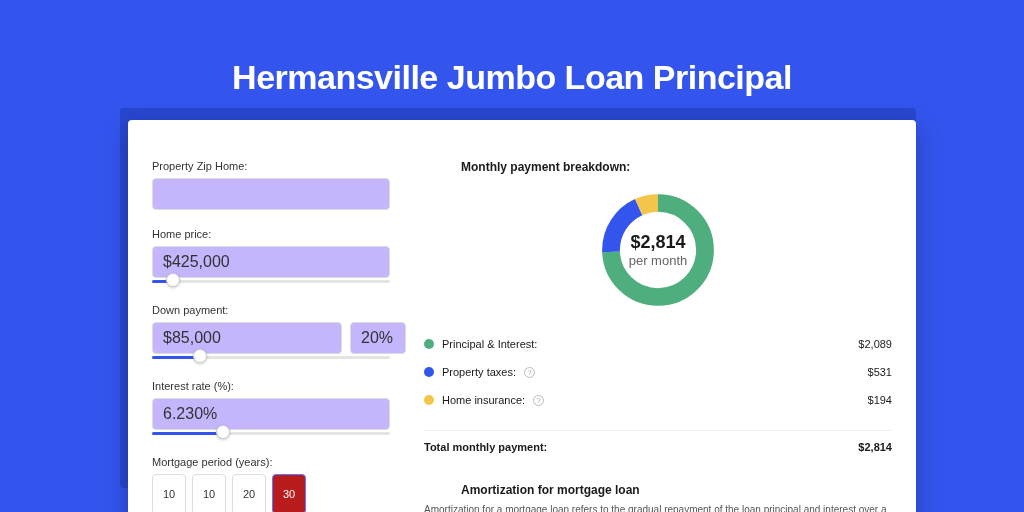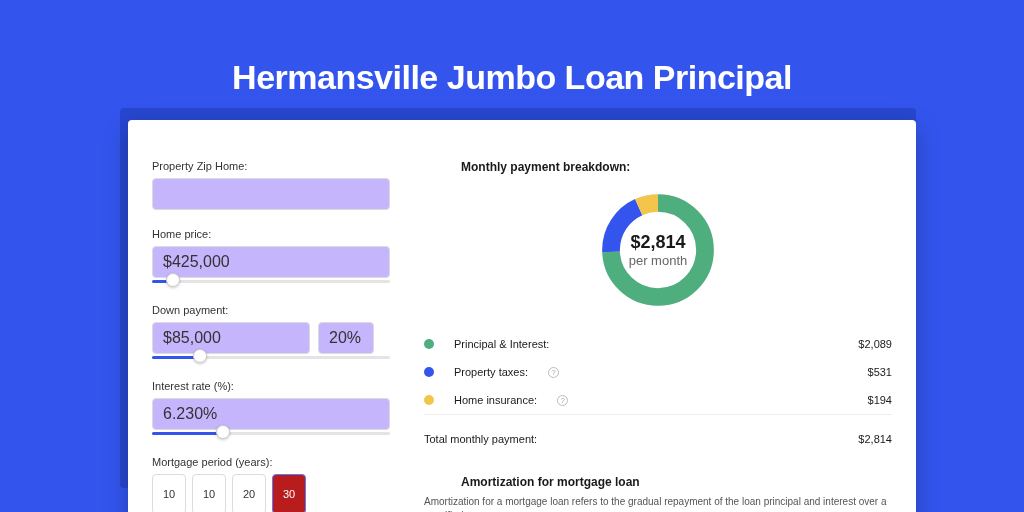--- a/index.html
+++ b/index.html
@@ -48,21 +48,21 @@
   .input {
     width: 238px; height: 30px;
     border: 1px solid #dcdcdc;
     border-radius: 4px;
     padding: 15px 10px;
     font-size: 16px;
     color: #333;
     background: #c4b5fd;
   }
   .row2 { display: flex; gap: 8px; }
-  .row2 .input.big { width: 158px; }
+  .row2 .input.big { width: 190px; }
   .row2 .input.small { width: 56px; }
   .slider-wrap { position: relative; width: 238px; height: 10px; margin-top: -2px; }
   .track { position: absolute; top: 4px; left: 0; right: 0; height: 3px; background: #e4e4e4; border-radius: 2px; }
   .fill { position: absolute; top: 4px; left: 0; height: 3px; background: #3355ee; border-radius: 2px; }
   .thumb {
     position: absolute; top: -3px; width: 14px; height: 14px;
     background: #fff; border: 1px solid #ccc; border-radius: 50%;
     box-shadow: 0 1px 3px rgba(0,0,0,0.2);
     transform: translateX(-50%);
   }
@@ -89,22 +89,22 @@
   .donut .center {
     position: absolute; top: 0; left: 0; right: 0; bottom: 0;
     display: flex; flex-direction: column; align-items: center; justify-content: center;
   }
   .donut .amount { font-size: 18px; font-weight: 700; }
   .donut .sub { font-size: 13px; color: #666; }
   .legend-row {
     display: flex; align-items: center; justify-content: space-between;
     padding: 8px 0; font-size: 11px;
   }
-  .legend-row.total { border-top: 1px solid #eee; font-weight: 400; padding-top: 18px; margin-top: 0; }
-  .lg-left { display: flex; align-items: center; gap: 20px; }
+  .legend-row.total { border-top: 1px solid #eee; font-weight: 700; padding-top: 10px; margin-top: 16px; }
+  .lg-left { display: flex; align-items: center; gap: 8px; }
   .dot { width: 10px; height: 10px; border-radius: 50%; display: inline-block; }
   .dot.green { background: #4fae7e; }
   .dot.blue { background: #3355ee; }
   .dot.yellow { background: #f3c64b; }
   .info-icon {
     width: 11px; height: 11px; border: 1px solid #bbb; border-radius: 50%;
     display: inline-flex; align-items: center; justify-content: center;
     font-size: 8px; color: #aaa;
   }
   .section2 { margin-top: 22px; }

